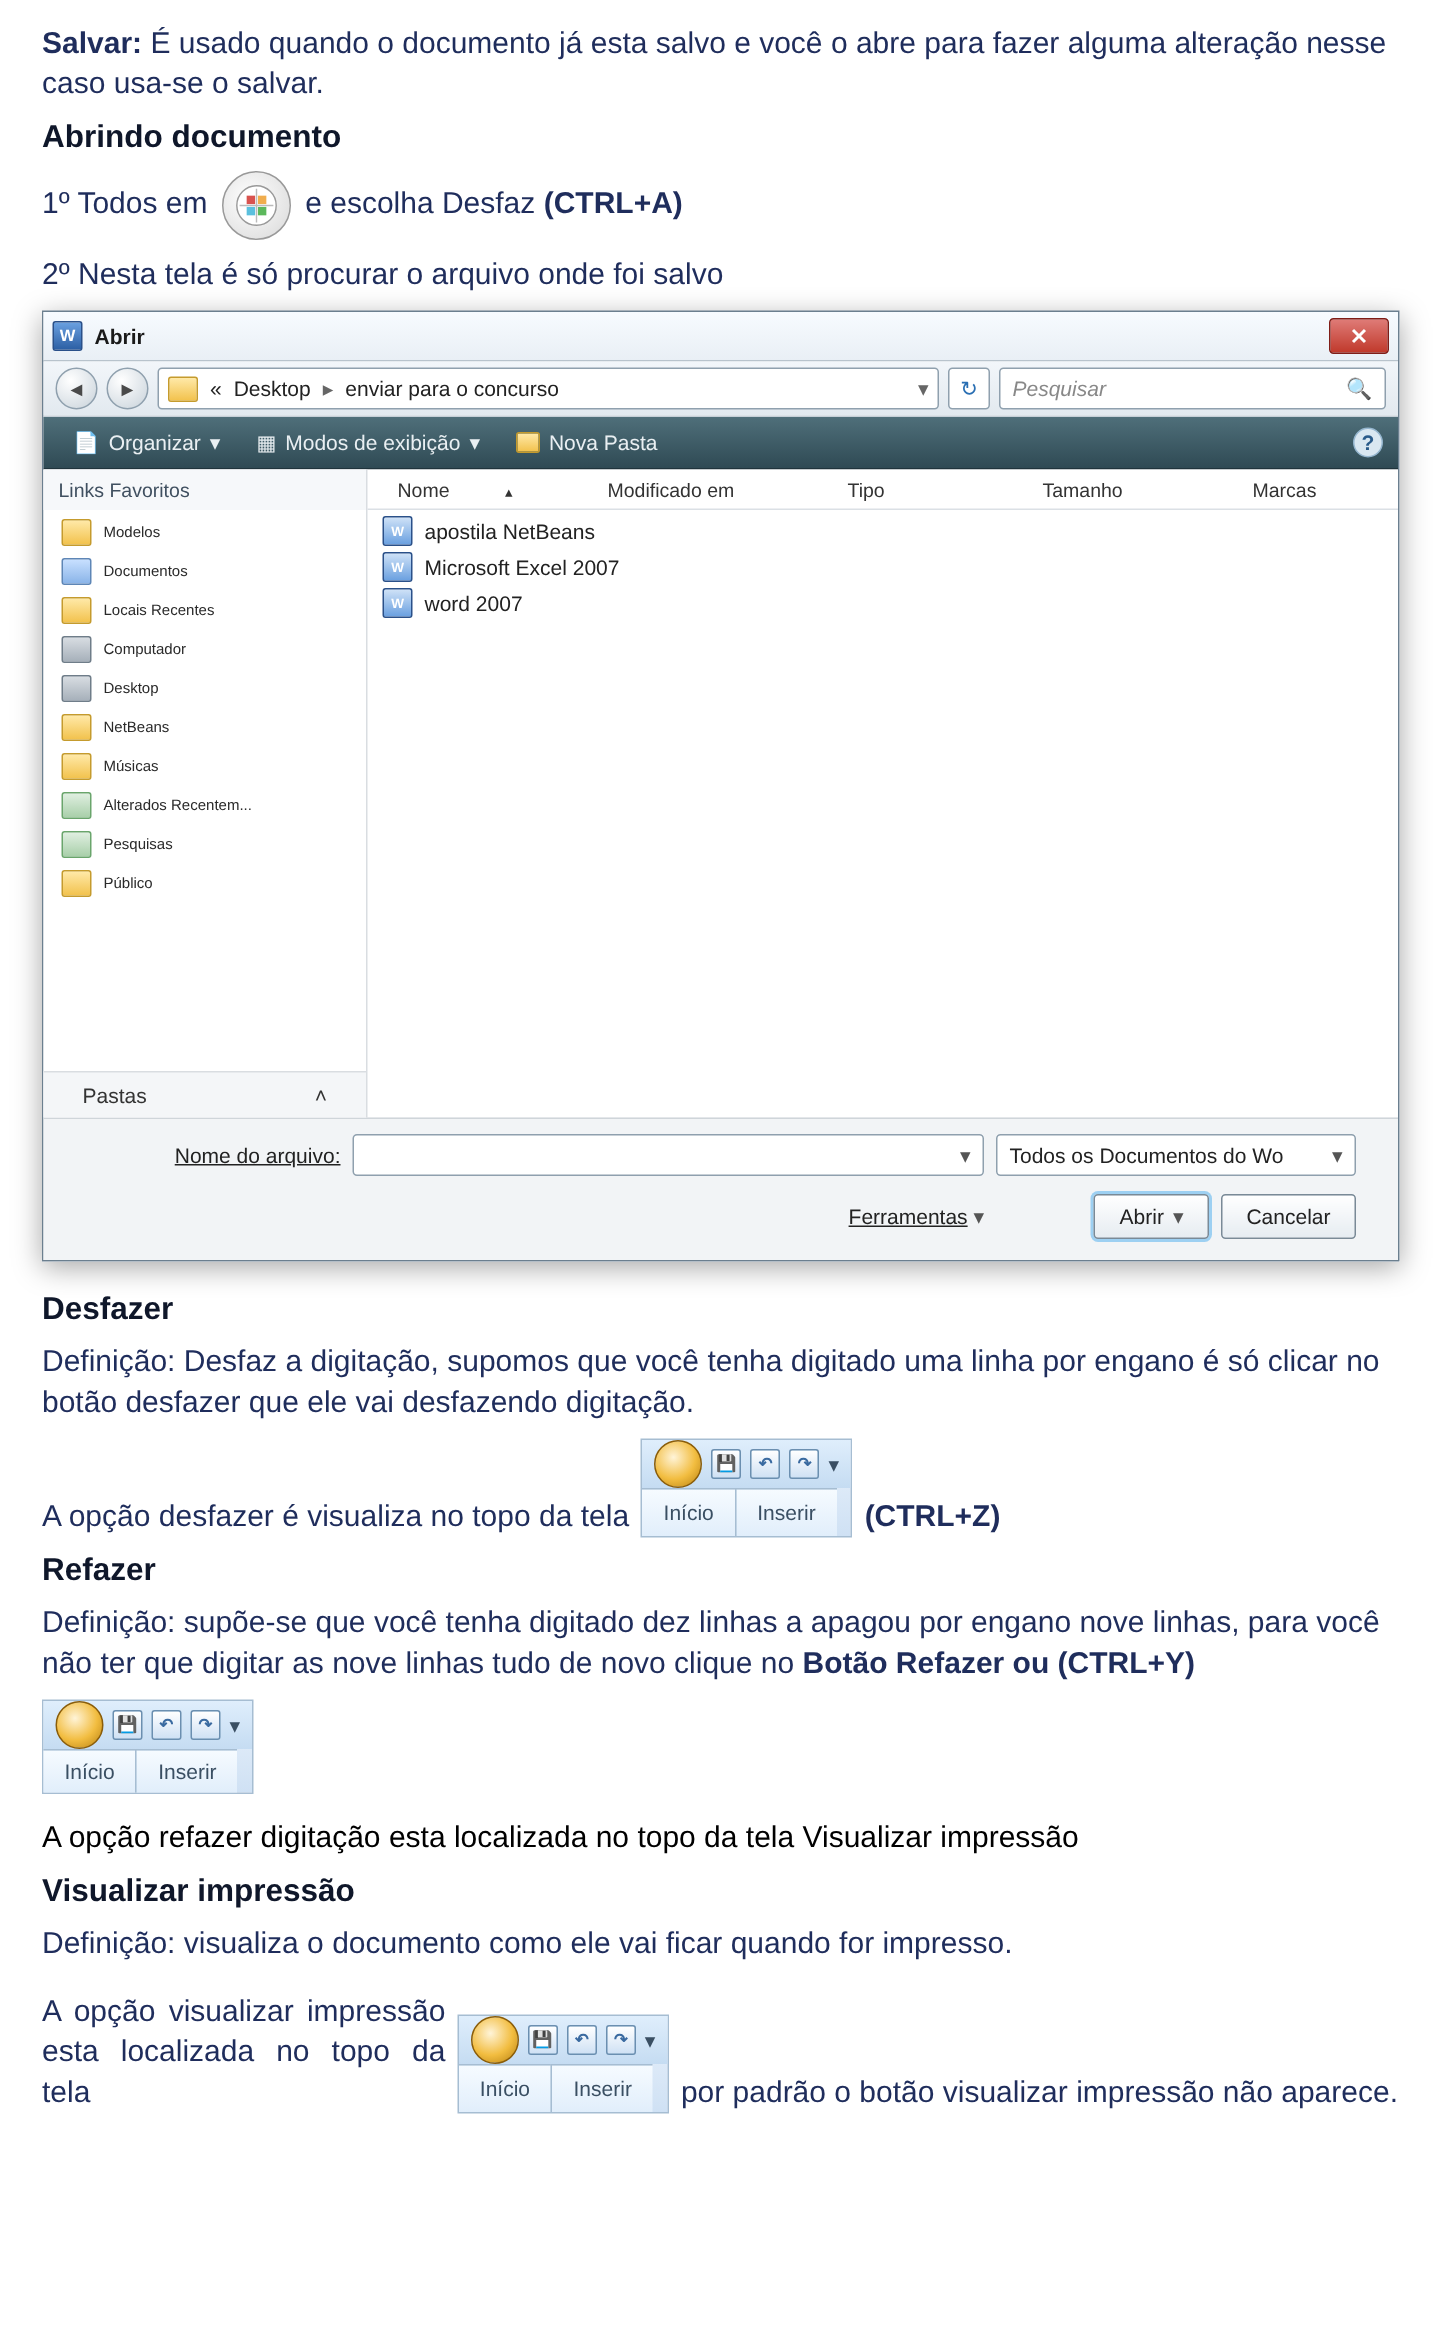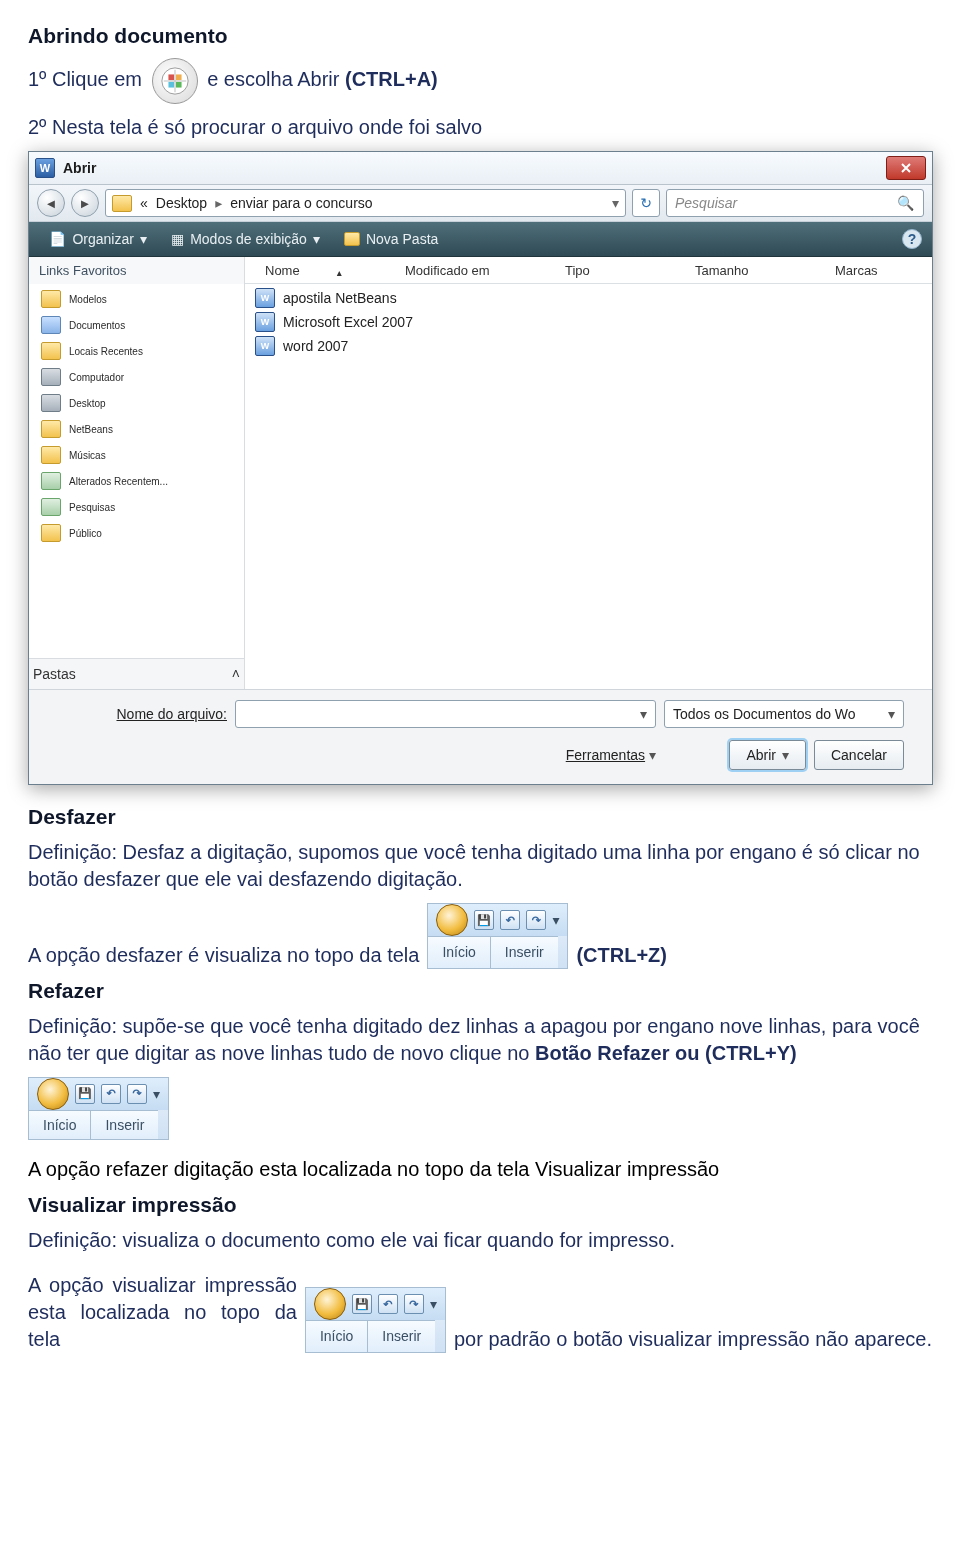--- a/index.html
+++ b/index.html
@@ -38,21 +38,21 @@
   .body{display:flex;height:432px;background:#fff}
   .sidebar{width:215px;border-right:1px solid #d9dde1;display:flex;flex-direction:column}
   .sb-h{padding:6px 10px;color:#405060;font-size:13px;background:#f6f8fa}
   .sb-list{flex:1;overflow:auto;padding:2px 0}
   .sb-item{display:flex;align-items:center;gap:8px;padding:4px 12px;color:#2a2a2a;font-size:10px}
   .ic{width:18px;height:16px;border-radius:2px;display:inline-block}
   .ic-folder{background:linear-gradient(#ffe9a8,#f2c24d);border:1px solid #c59b2d}
   .ic-doc{background:linear-gradient(#c8e0ff,#8ab4e8);border:1px solid #5e86b6}
   .ic-comp{background:linear-gradient(#d8dde2,#a6b0ba);border:1px solid #6f7d89}
   .ic-search{background:linear-gradient(#e0efe1,#a8cfa9);border:1px solid #6aa56c}
-  .pastas{height:30px;border-top:1px solid #d9dde1;display:flex;align-items:center;justify-content:space-between;padding:0 4px;color:#333;background:#f4f6f8}
+  .pastas{height:30px;border-top:1px solid #d9dde1;display:flex;align-items:center;justify-content:space-between;padding:0 26px;color:#333;background:#f4f6f8}
 
   .main{flex:1;display:flex;flex-direction:column}
   .cols{height:26px;display:flex;align-items:center;border-bottom:1px solid #dbe0e5;color:#333;font-size:13px}
   .cols span{padding:0 10px}
   .cols .nm{width:130px;display:flex;align-items:flex-end;gap:17px}
   .cols .md{width:140px}
   .cols .tp{width:110px}
   .cols .tm{width:120px}
   .files{flex:1;padding:2px 0}
   .frow{display:flex;align-items:center;gap:8px;padding:2px 10px;font-size:14px;color:#222}
@@ -77,37 +77,40 @@
   .orb{width:30px;height:30px;border-radius:50%;background:radial-gradient(circle at 40% 35%,#fff4d8,#f2bd40 55%,#b67f10);border:1px solid #8a5d0a}
 
   .justify{text-align:justify}
   .br{height:8px}
 </style>
 </head>
 <body>
 
 <div class="page">
 
+  <p class="para">
+    <span class="bold">Salvar:</span><span> É usado quando o documento já esta salvo e você o abre para fazer alguma alteração nesse caso usa-se o salvar.</span>
+  </p>
 
   <p class="heading red">Abrindo documento</p>
 
   <p class="para">
-    <span>1º Clique em </span>
+    <span>1º Todos em </span>
     <span class="officebtn">
       <svg viewBox="0 0 32 32">
           <circle cx="16" cy="16" r="14" fill="#fff" stroke="#999"></circle>
           <path d="M16 4a12 12 0 1 0 0 24 12 12 0 0 0 0-24" fill="none"></path>
           <path d="M16 4v24M4 16h24" stroke="#bbb"></path>
           <path d="M9 9h6v6H9z" fill="#d9534f"></path>
           <path d="M17 9h6v6h-6z" fill="#f0ad4e"></path>
           <path d="M9 17h6v6H9z" fill="#5bc0de"></path>
           <path d="M17 17h6v6h-6z" fill="#5cb85c"></path>
         </svg>
     </span>
-    <span> e escolha Abrir </span><span class="bold">(CTRL+A)</span>
+    <span> e escolha Desfaz </span><span class="bold">(CTRL+A)</span>
   </p>
   <p class="para">2º Nesta tela é só procurar o arquivo onde foi salvo</p>
 
   
   <div class="dlg">
     <div class="dlg-title">
       <div class="left">
         <span class="wicon">W</span>
         <span>Abrir</span>
       </div>

